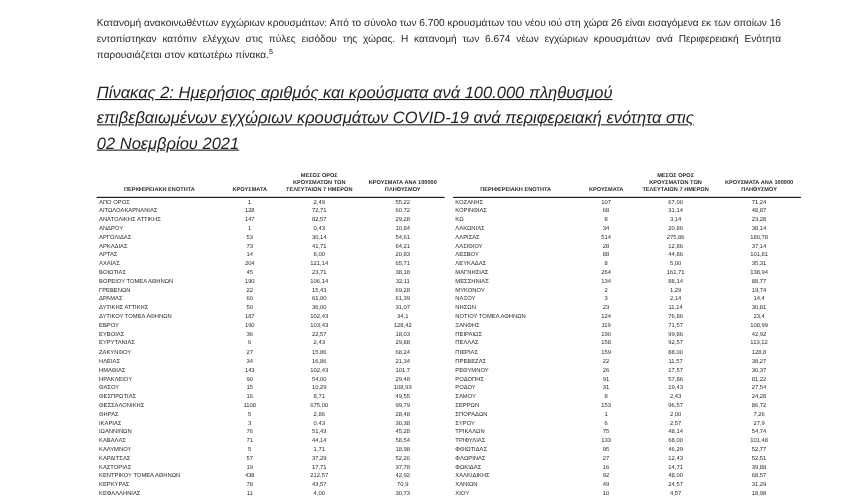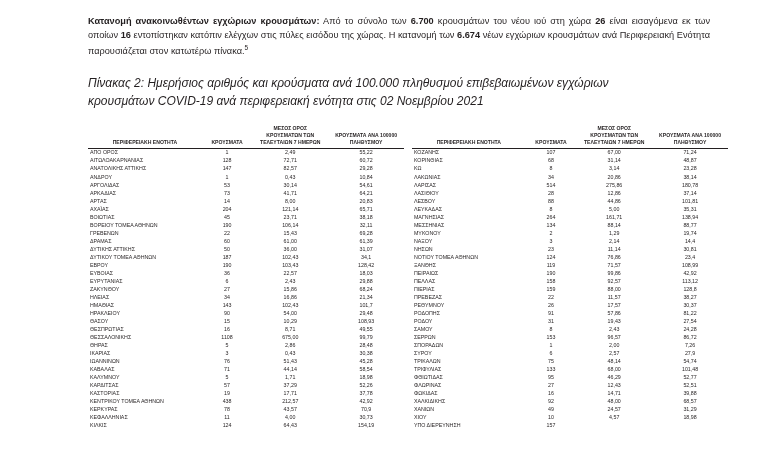--- a/index.html
+++ b/index.html
@@ -22,30 +22,31 @@
     padding: 14px 40px 0 88px;
   }
   .intro {
     font-size: 9.2px;
     line-height: 1.55;
     text-align: justify;
     color: #231f20;
     margin: 0 0 16px 0;
     padding-right: 18px;
   }
-  .intro b { font-weight: bold; margin-top: 48px; }
+  .intro b { font-weight: normal; margin-top: 48px; }
   .intro sup { font-size: 6.5px; vertical-align: super; }
 
   .caption {
-    font-size: 12px;
+    font-size: 15px;
     line-height: 1.55;
     font-style: italic;
     color: #231f20;
     margin: 0 0 14px 0;
     padding-right: 90px;
+    text-decoration: underline;
   }
 
   .tables {
     display: flex;
     gap: 0px;
     align-items: flex-start;
   }
   table.data {
     border-collapse: collapse;
     table-layout: fixed;

